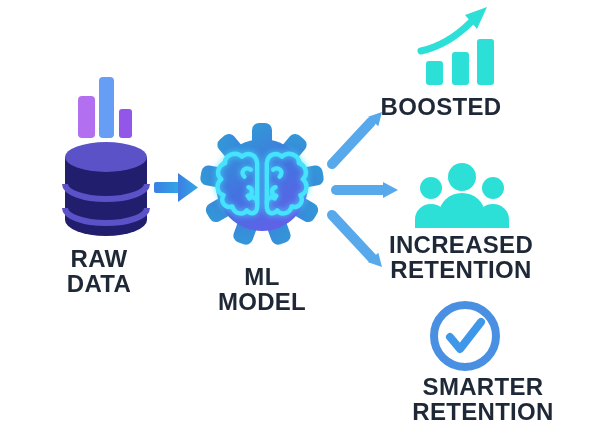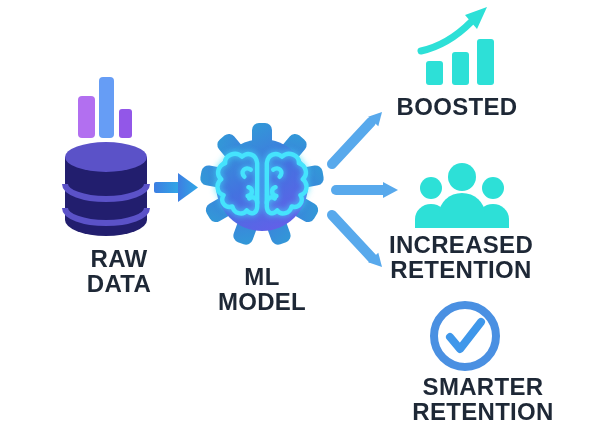--- a/index.html
+++ b/index.html
@@ -50,21 +50,21 @@
     <rect class="bar-violet" x="44" y="37" width="13" height="29" rx="3"></rect>
   </svg>
 
   <svg class="abs" style="left:62px;top:140px" width="88" height="100" viewBox="0 0 88 100">
     <path class="db-body" d="M3,17 V80 a41,16 0 0 0 82,0 V17 Z"></path>
     <path class="db-ring" d="M3,44 a41,15 0 0 0 82,0"></path>
     <path class="db-ring" d="M3,68 a41,15 0 0 0 82,0"></path>
     <ellipse class="db-top" cx="44" cy="17" rx="41" ry="15"></ellipse>
   </svg>
 
-  <div class="lbl" style="left:54px;top:246px;width:130px">
+  <div class="lbl" style="left:34px;top:246px;width:130px">
     <span>RAW</span>
     <span>DATA</span>
   </div>
 
   <svg class="abs" style="left:152px;top:170px" width="48" height="36" viewBox="0 0 48 36">
     <defs>
       <linearGradient id="flowG" x1="0" y1="0" x2="1" y2="0">
         <stop class="fa1" offset="0"></stop>
           <stop class="fa2" offset="1"></stop>
       </linearGradient>
@@ -127,21 +127,21 @@
   </svg>
 
   <svg class="abs" style="left:412px;top:2px" width="100" height="86" viewBox="0 0 100 86">
     <rect class="teal-fill" x="14" y="59" width="17" height="24" rx="3"></rect>
     <rect class="teal-fill" x="40" y="50" width="17" height="33" rx="3"></rect>
     <rect class="teal-fill" x="65" y="37" width="17" height="46" rx="3"></rect>
     <path class="teal-stroke" stroke-width="7" d="M9,49 Q36,43 59,20"></path>
     <polygon class="teal-fill" points="75,5 53,13 65,27"></polygon>
   </svg>
 
-  <div class="lbl" style="left:382px;top:94px;width:150px">
+  <div class="lbl" style="left:366px;top:94px;width:150px">
     <span>BOOSTED</span>
   </div>
 
   <svg class="abs" style="left:410px;top:158px" width="104" height="72" viewBox="0 0 104 72">
     <g class="teal-fill">
       <circle cx="21" cy="30" r="11"></circle>
       <path d="M5,70 V61 a16,15 0 0 1 32,0 V70 Z"></path>
       <circle cx="83" cy="30" r="11"></circle>
       <path d="M67,70 V61 a16,15 0 0 1 32,0 V70 Z"></path>
       <circle cx="52" cy="19" r="14"></circle>

